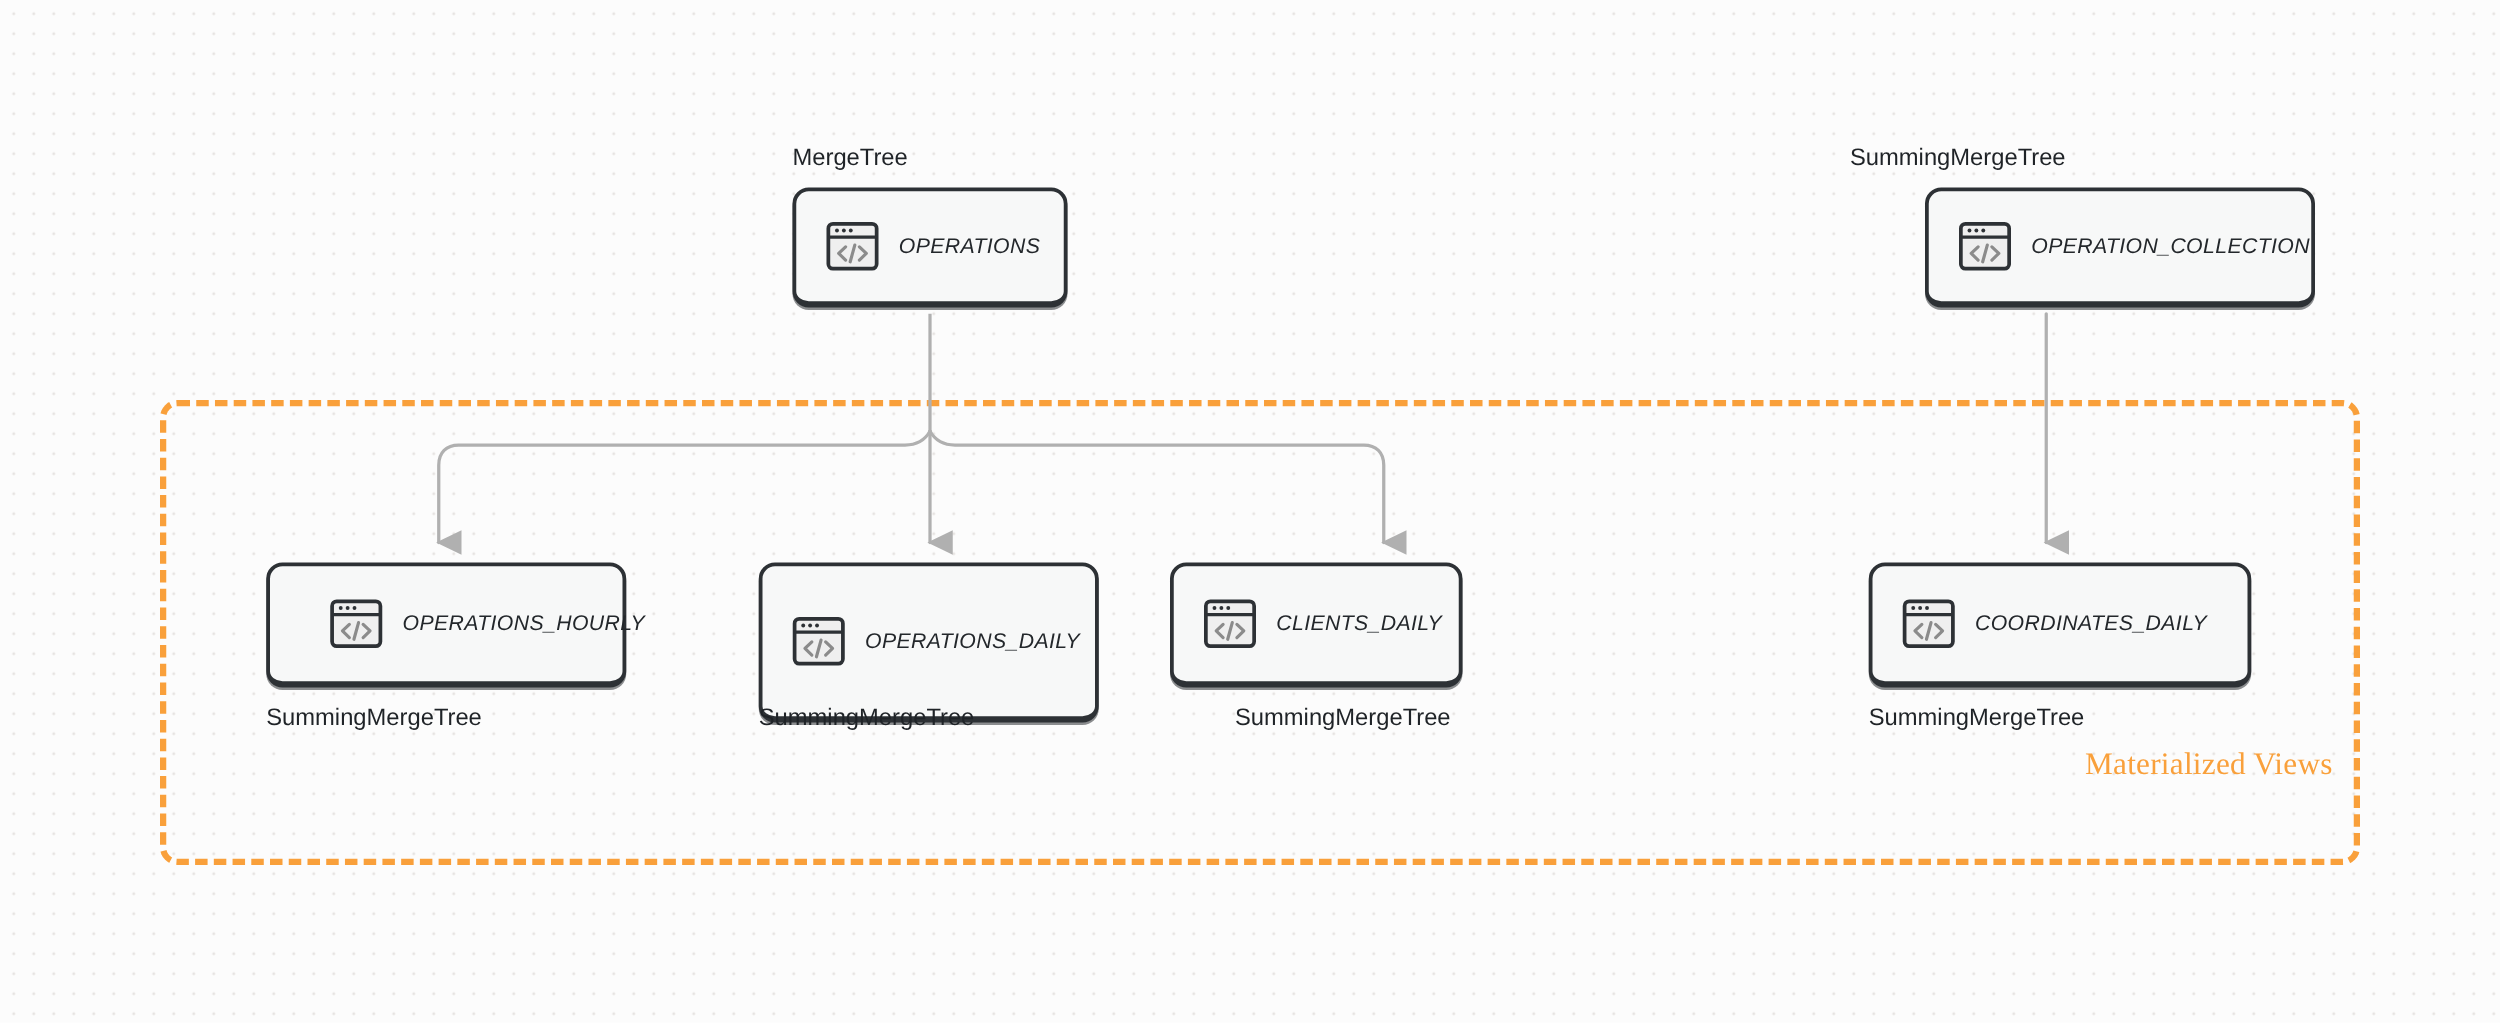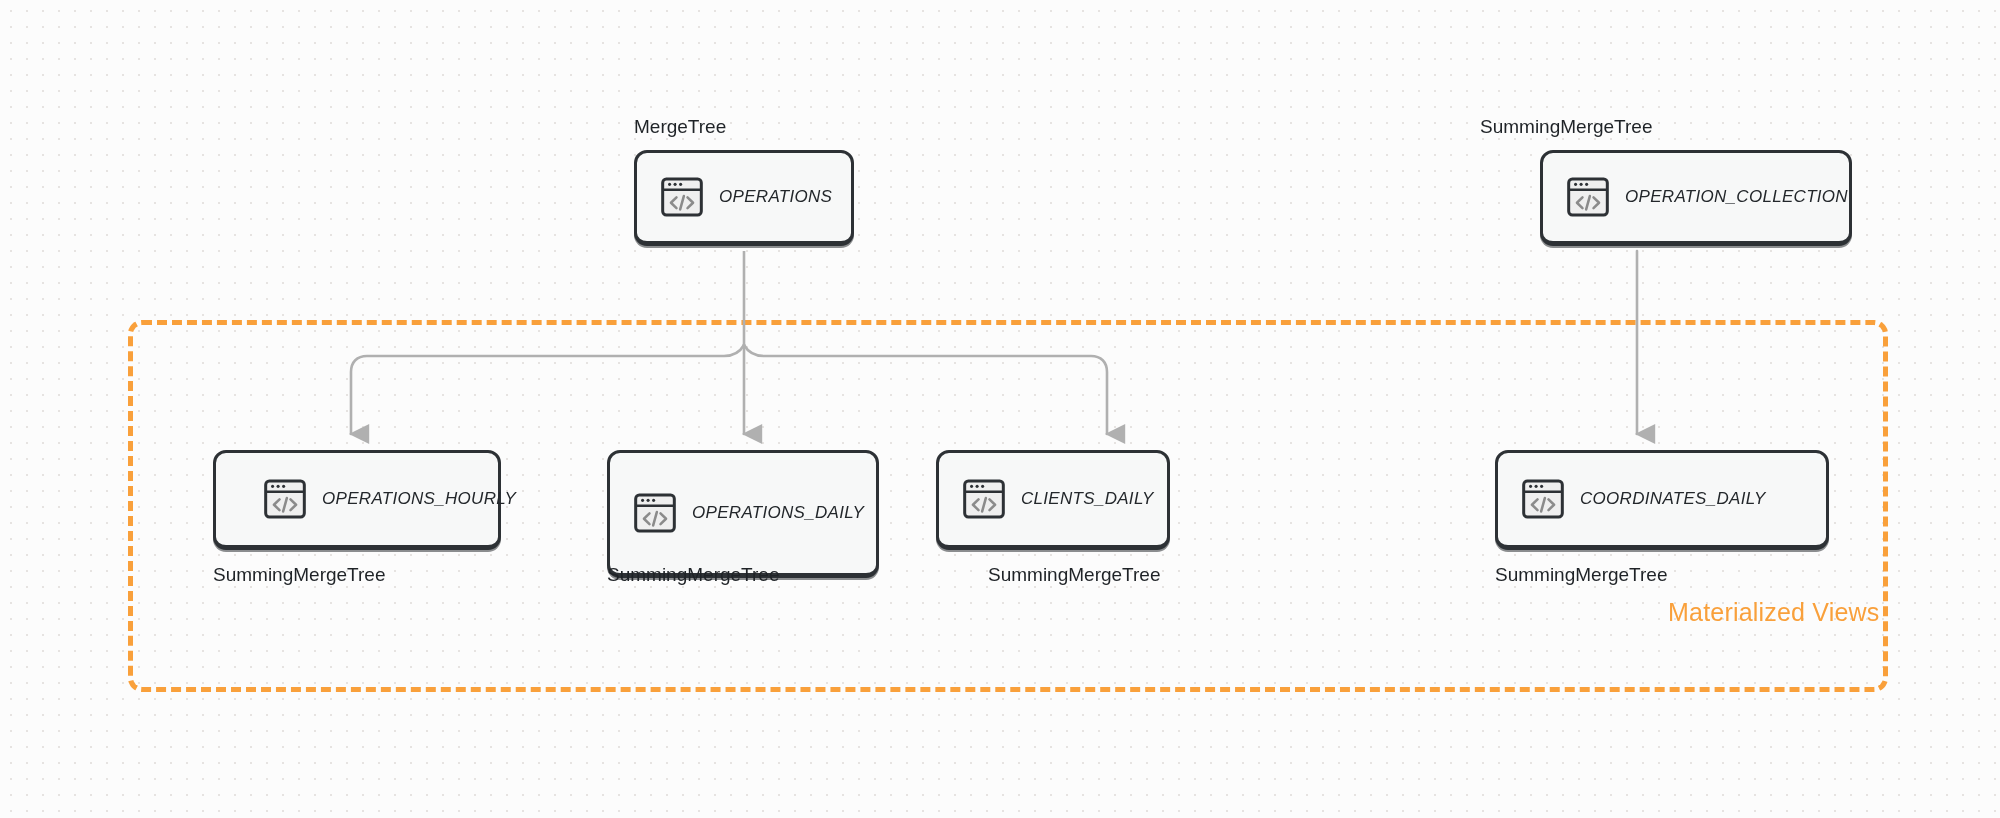--- a/index.html
+++ b/index.html
@@ -41,21 +41,21 @@
   .group-frame {
     position: absolute;
     box-sizing: border-box;
     border: 5px dashed #f9a03b;
     border-radius: 14px;
   }
   .group-label {
     position: absolute;
     color: #f9a03b;
     font-size: 25px;
-    font-family: Liberation Sans, sans-serif;
+    font-family: Liberation Serif, serif;
     white-space: nowrap;
     letter-spacing: 0.2px;
   }
 
   
   .node {
     position: absolute;
     box-sizing: border-box;
     background: #f7f8f8;
     border: 3px solid #2d3135;
@@ -185,21 +185,21 @@
     <circle cx="9.2" cy="9.0" r="1.35" fill="#2d3135"></circle>
     <circle cx="14.0" cy="9.0" r="1.35" fill="#2d3135"></circle>
     <circle cx="18.8" cy="9.0" r="1.35" fill="#2d3135"></circle>
     <path d="M 15.2 20.4 L 10.4 25.0 L 15.2 29.6" fill="none" stroke="#8b8b8b" stroke-width="2.2" stroke-linecap="round" stroke-linejoin="round"></path>
     <path d="M 24.8 20.4 L 29.6 25.0 L 24.8 29.6" fill="none" stroke="#8b8b8b" stroke-width="2.2" stroke-linecap="round" stroke-linejoin="round"></path>
     <path d="M 21.6 19.2 L 18.4 30.8" fill="none" stroke="#8b8b8b" stroke-width="2.2" stroke-linecap="round"></path>
   </svg></span>
         <span class="node-label">CLIENTS_DAILY</span>
       </div>
       <div class="engine-caption" style="left: 988px; width: 234px; top: 564px;">SummingMergeTree</div>
-      <div class="node" style="left: 1495px; top: 450px; width: 334px; height: 100px;">
+      <div class="node" style="left: 1495px; top: 450px; width: 306px; height: 100px;">
         <span class="node-icon"><svg viewBox="0 0 40 40" width="46" height="46">
     <rect x="3.2" y="4.4" width="33.6" height="31.2" rx="3.2" fill="#efefef" stroke="#2d3135" stroke-width="2.6"></rect>
     <path d="M 3.2 13.6 L 36.8 13.6" stroke="#2d3135" stroke-width="2.2"></path>
     <circle cx="9.2" cy="9.0" r="1.35" fill="#2d3135"></circle>
     <circle cx="14.0" cy="9.0" r="1.35" fill="#2d3135"></circle>
     <circle cx="18.8" cy="9.0" r="1.35" fill="#2d3135"></circle>
     <path d="M 15.2 20.4 L 10.4 25.0 L 15.2 29.6" fill="none" stroke="#8b8b8b" stroke-width="2.2" stroke-linecap="round" stroke-linejoin="round"></path>
     <path d="M 24.8 20.4 L 29.6 25.0 L 24.8 29.6" fill="none" stroke="#8b8b8b" stroke-width="2.2" stroke-linecap="round" stroke-linejoin="round"></path>
     <path d="M 21.6 19.2 L 18.4 30.8" fill="none" stroke="#8b8b8b" stroke-width="2.2" stroke-linecap="round"></path>
   </svg></span>

